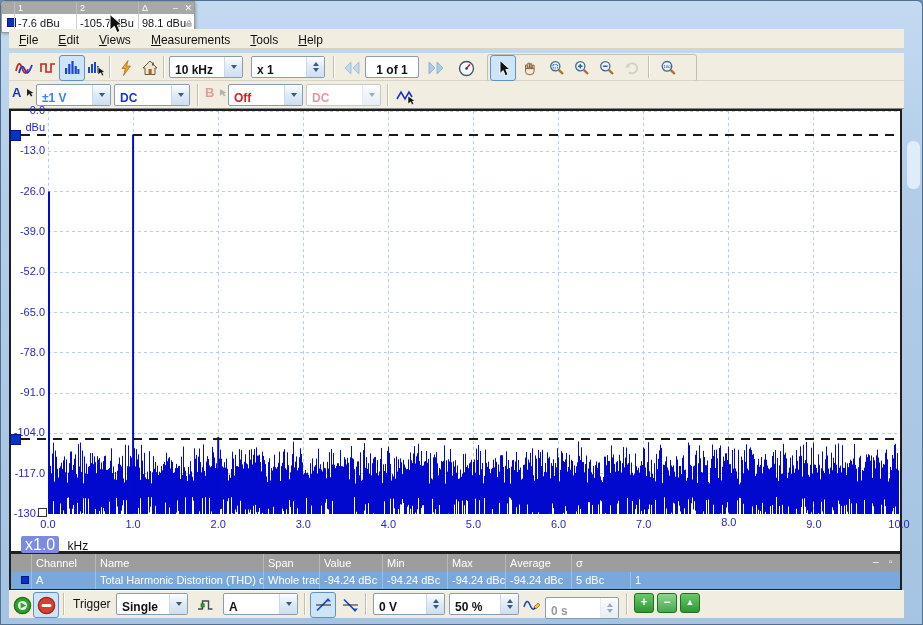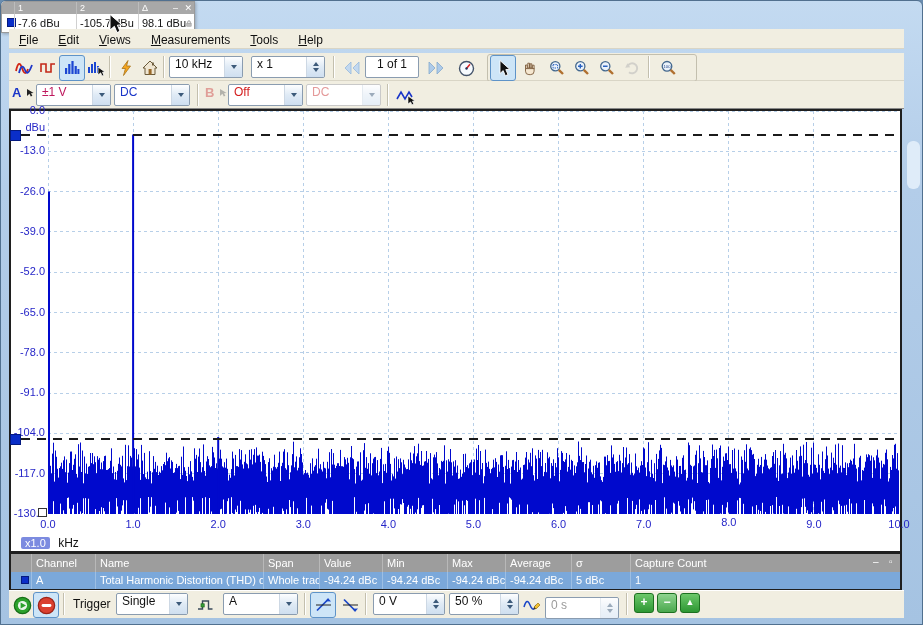--- a/index.html
+++ b/index.html
@@ -19,38 +19,38 @@
   #menubar{top:28px;height:20px;border-bottom:1px solid #d9d5c6;}
   .menu-item{display:inline-block;padding:4px 10px 0 10px;cursor:default;}
   #toolbar1{top:52px;height:28px;border-bottom:1px solid #d9d5c6;}
   #chanbar{top:80px;height:28px;border-bottom:1px solid #8a8a8a;}
   #bottombar{top:589px;height:28px;border-top:1px solid #fff;}
   .vsep{width:1px;background:#c3bfae;border-right:1px solid #fff;height:22px;top:3px;}
   .tbtn{width:24px;height:24px;border:1px solid transparent;border-radius:3px;display:flex;align-items:center;justify-content:center;}
   .tbtn.sel{background:#cde5f7;border-color:#5e93c8;}
   .tbtn.dis{opacity:.55;}
   
-  .combo{height:22px;background:#fff;border:1px solid #8a9cb0;border-radius:2px;display:flex;align-items:flex-start;box-sizing:border-box;}
+  .combo{height:22px;background:#fff;border:1px solid #8a9cb0;border-radius:2px;display:flex;align-items:flex-end;box-sizing:border-box;font-weight:bold;}
   .combo .val{flex:1;padding:0 5px;white-space:nowrap;overflow:hidden;}
   .combo .dd{width:17px;align-self:stretch;border-left:1px solid #cdd8e4;border-radius:0 1px 1px 0;
              background:linear-gradient(#fdfeff,#dfeaf5 50%,#cfdff0);display:flex;align-items:center;justify-content:center;}
   .tri-dn{width:0;height:0;border-left:3.5px solid transparent;border-right:3.5px solid transparent;border-top:4.5px solid #3c5a7a;}
   .tri-up{width:0;height:0;border-left:3.5px solid transparent;border-right:3.5px solid transparent;border-bottom:4.5px solid #3c5a7a;}
   .spin .dd{flex-direction:column;gap:2px;}
   .combo.dis2{border-color:#c9c9c9;}
   .combo.dis2 .val{color:#e49a9a;}
   .combo.dis3 .val{color:#9a9a9a;}
   .combo.dis2 .dd,.combo.dis3 .dd{opacity:.5;}
   .chan-label{font-weight:bold;font-size:13px;}
   
   #plotpanel{left:8px;top:108px;width:893px;height:444px;background:#fff;border:2px solid #1f1f1f;box-sizing:border-box;}
   .ytick{width:42px;text-align:right;color:#2626c8;font-size:11px;}
   .xtick{width:44px;text-align:center;color:#2626c8;font-size:11px;}
   #yunit{left:2px;width:42px;text-align:right;color:#2626c8;font-size:11px;}
-  #xscale-badge{color:#fff;font-size:11px;padding:0 4px;border-radius:2px;}
+  #xscale-badge{color:#fff;font-size:16px;padding:0 4px;border-radius:2px;}
   #xunit{color:#111;font-size:12px;}
   .ruler-line{height:2px;background:repeating-linear-gradient(90deg,#1b1b1b 0 9px,transparent 9px 16px);}
   .ruler-handle{width:11px;height:11px;background:#0a2ec8;border:1px solid #041a80;box-sizing:border-box;}
   #xruler-handle{width:9px;height:9px;background:#fff;border:1px solid #333;box-sizing:border-box;}
   
   #legend{left:366px;top:110px;width:194px;background:#fff;border:1px solid #9a9a9a;box-shadow:1px 1px 3px rgba(0,0,0,.25);box-sizing:border-box;}
   .lg-head{display:grid;grid-template-columns:12px 62px 62px 56px;background:#a8a8a8;color:#fff;font-size:9px;height:12px;line-height:12px;}
   .lg-head div{padding-left:3px;border-left:1px solid #bcbcbc;}
   .lg-body{display:grid;grid-template-columns:12px 62px 62px 56px;height:18px;line-height:18px;font-size:11px;color:#111;}
   .lg-body div{padding-left:3px;border-left:1px solid #d0d0d0;white-space:nowrap;}
@@ -223,21 +223,21 @@
   </div>
 
   <div id="chanbar" class="bar abs"></div>
   <div class="abs" style="left:11px;top:84px">
     <span class="chan-label" style="color:#1a35c8">A</span>
     <svg width="9" height="9" viewBox="0 0 9 9" style="margin-left:1px">
         <polygon points="1,1 1,8 3.4,5.8 4.8,8.6 6.4,7.8 5,5.2 7.6,5" fill="#222"></polygon>
       </svg>
   </div>
   <div class="combo abs" style="left:35px;top:83px;width:75px">
-    <span class="val" style="color:#be185d">±1 V</span>
+    <span class="val" style="color:#3b82f6">±1 V</span>
     <span class="dd">
         <span class="tri-dn"></span>
       </span>
   </div>
   <div class="combo abs" style="left:113px;top:83px;width:76px">
     <span class="val" style="color:#1a35c8">DC</span>
     <span class="dd">
         <span class="tri-dn"></span>
       </span>
   </div>
@@ -345,21 +345,20 @@
     <div id="mheader">
         <div class="cell"></div>
         <div class="cell">Channel</div>
         <div class="cell">Name</div>
         <div class="cell">Span</div>
         <div class="cell">Value</div>
         <div class="cell">Min</div>
         <div class="cell">Max</div>
         <div class="cell">Average</div>
         <div class="cell">σ</div>
-        <div class="cell">Capture Count</div>
       </div>
     <div id="mrow">
         <div class="cell">
           <div class="row-sq"></div>
         </div>
         <div class="cell">A</div>
         <div class="cell">Total Harmonic Distortion (THD) dB</div>
         <div class="cell">Whole trace</div>
         <div class="cell">-94.24 dBc</div>
         <div class="cell">-94.24 dBc</div>

